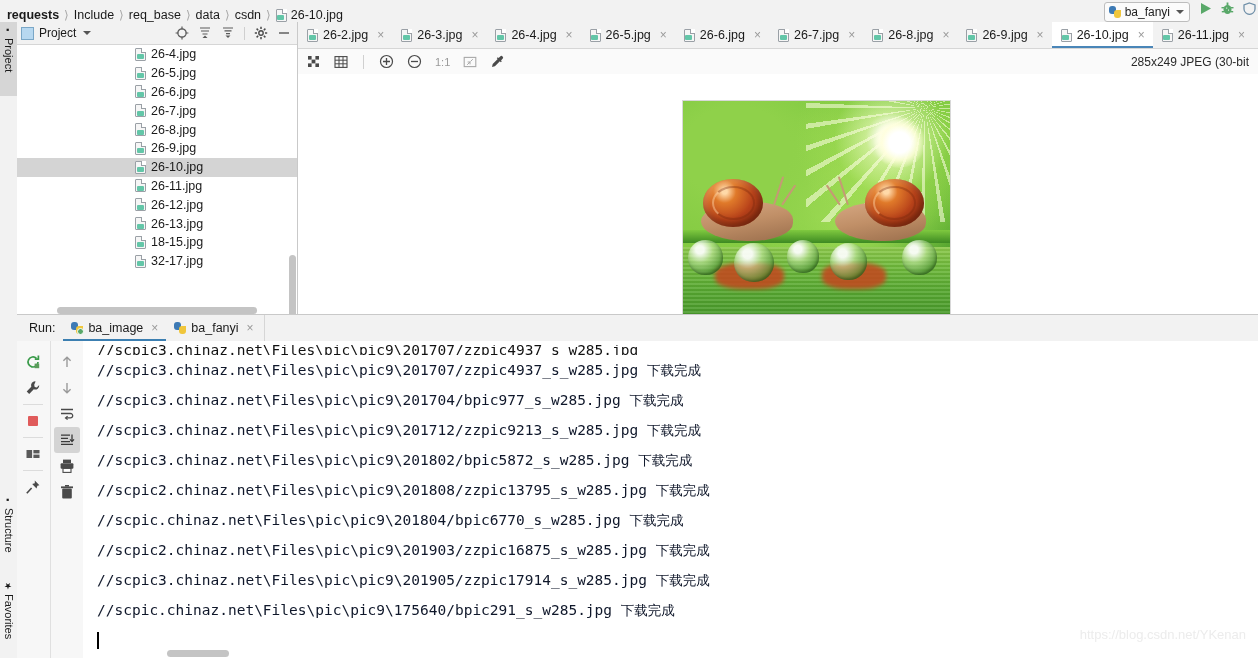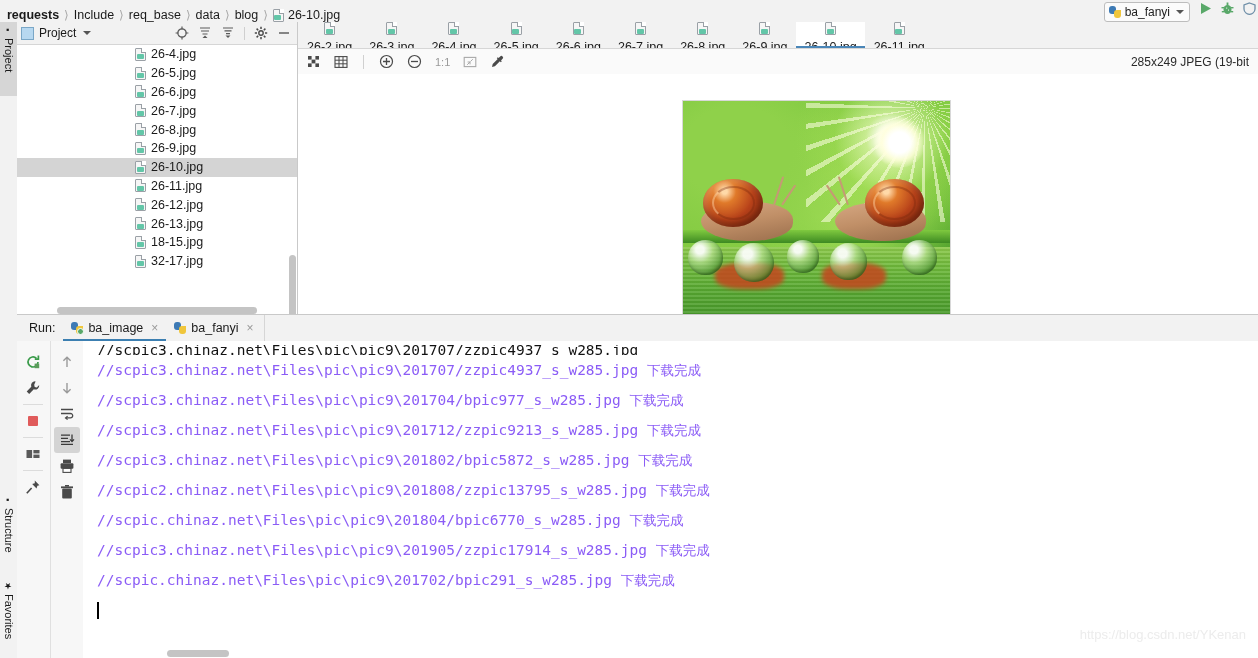--- a/index.html
+++ b/index.html
@@ -65,21 +65,21 @@
   .ficon b{position:absolute;left:1.5px;bottom:1.5px;width:7px;height:5px;background:#63c6a8;
     border-radius:1px;}
 
   .tree-scroll{position:absolute;right:1px;top:210px;width:7px;height:62px;background:#c4c4c4;border-radius:4px;}
   .tree-hscroll{position:absolute;left:40px;bottom:0px;width:200px;height:7px;background:#c4c4c4;border-radius:4px;}
 
   
   .editor{position:absolute;left:298px;top:22px;right:0;height:292px;background:#fff;}
   .tabs{height:26px;background:#f2f2f2;border-bottom:1px solid #d6d6d6;display:flex;align-items:stretch;overflow:hidden;}
   .tab{display:flex;align-items:center;gap:5px;padding:0 8px 0 9px;font-size:12.5px;color:#1a1a1a;
-    position:relative;white-space:nowrap;background:transparent;flex-direction:column;}
+    position:relative;white-space:nowrap;background:transparent;}
   .tab .x{color:#9a9a9a;font-size:12px;margin-left:4px;}
   .tab.active{background:#ffffff;}
   .tab.active::after{content:"";position:absolute;left:0;right:0;bottom:0;height:2px;background:#4a86b8;}
 
   .imgtools{height:26px;background:#fafafa;border-bottom:1px solid #e2e2e2;
     display:flex;align-items:center;gap:13px;padding:0 9px;box-sizing:border-box;}
   .imgtools .vsep2{width:1px;height:14px;background:#d0d0d0;margin:0 2px;}
   .imginfo{margin-left:auto;font-size:12px;color:#2a2a2a;white-space:nowrap;overflow:hidden;}
 
   .canvas{position:absolute;left:0;top:52px;right:0;bottom:0;background:#fff;overflow:hidden;}
@@ -143,21 +143,21 @@
   .sidetools{position:absolute;left:0;top:26px;width:66px;bottom:0;background:#f7f7f7;display:flex;}
   .stcol{width:33px;display:flex;flex-direction:column;align-items:center;padding-top:8px;gap:0;}
   .stcol.second{border-left:1px solid #e0e0e0;}
   .stbtn{width:26px;height:26px;display:flex;align-items:center;justify-content:center;border-radius:3px;}
   .stbtn.sel{background:#d4d4d4;}
   .stdiv{width:20px;height:1px;background:#dcdcdc;margin:3px 0;}
 
   .console{position:absolute;left:66px;top:26px;right:0;bottom:0;background:#fff;overflow:hidden;
     padding:4px 0 0 14px;box-sizing:border-box;}
   .cline{font-family:"DejaVu Sans Mono","Liberation Mono",monospace;
-    font-size:14.5px;color:#8b5cf6;white-space:nowrap;line-height:30px;height:30px;}
+    font-size:14.5px;color:#0f172a;white-space:nowrap;line-height:30px;height:30px;}
   .cline .cn{font-family:"DejaVu Sans","Liberation Sans",sans-serif;font-size:13.5px;}
   .cline.clip{height:10px;line-height:10px;overflow:hidden;color:#111;}
   .caretline{height:30px;line-height:30px;}
   .tcaret{display:inline-block;width:1.5px;height:17px;background:#000;vertical-align:middle;}
 
   .watermark{position:absolute;right:12px;bottom:16px;font-size:13px;color:#ececec;white-space:nowrap;}
   .bottom-scroll{position:absolute;left:84px;bottom:1px;width:62px;height:7px;background:#c4c4c4;border-radius:4px;}
 
   svg{display:block;}
 </style>
@@ -169,21 +169,21 @@
   <div class="topbar">
     <div class="crumbs">
       <span class="crumb bold">requests</span>
       <span class="crumb-sep">⟩</span>
       <span class="crumb">Include</span>
       <span class="crumb-sep">⟩</span>
       <span class="crumb">req_base</span>
       <span class="crumb-sep">⟩</span>
       <span class="crumb">data</span>
       <span class="crumb-sep">⟩</span>
-      <span class="crumb">blog</span>
+      <span class="crumb">csdn</span>
       <span class="crumb-sep">⟩</span>
       <span class="crumb crumb-file">
         <span class="ficon">
             <i></i>
             <b></b>
           </span>
         <span>26-10.jpg</span>
       </span>
     </div>
 
@@ -491,21 +491,21 @@
             <rect x="1.2" y="2.4" width="11.6" height="9.2" fill="none" stroke="#a8a8a8" stroke-width="1.1"></rect>
             <path d="M4.2 9.8L7 7M7 7h-2.4M7 7v2.4" stroke="#a8a8a8" stroke-width="1"></path>
             <path d="M9.8 4.2L7.4 6.6" stroke="#a8a8a8" stroke-width="1"></path>
           </svg>
       </span>
       <span>
         <svg width="15" height="15" viewBox="0 0 15 15">
             <path d="M12.6 2.4a1.7 1.7 0 0 0-2.4 0L8.6 4l-.8-.8-1 1 .9.9-5 5L2 13l2.9-.7 5-5 .9.9 1-1-.8-.8 1.6-1.6a1.7 1.7 0 0 0 0-2.4z" fill="#4a4a4a"></path>
           </svg>
       </span>
-      <span class="imginfo">285x249 JPEG (19-bit</span>
+      <span class="imginfo">285x249 JPEG (30-bit</span>
     </div>
 
     <div class="canvas">
       <div class="photo">
         <div class="ph-bg"></div>
         <div class="ph-rays"></div>
         <div class="ph-sun"></div>
         <div class="ph-water"></div>
         <div class="ph-refl ph-r1"></div>
         <div class="ph-refl ph-r2"></div>
@@ -639,21 +639,22 @@
       <div class="cline clip">
         //scpic3.chinaz.net\Files\pic\pic9\201707/zzpic4937_s_w285.jpg
       </div>
       <div id="console-lines">
           <div class="cline"><span>//scpic3.chinaz.net\Files\pic\pic9\201707/zzpic4937_s_w285.jpg</span> <span class="cn">下载完成</span></div>
           <div class="cline"><span>//scpic3.chinaz.net\Files\pic\pic9\201704/bpic977_s_w285.jpg</span> <span class="cn">下载完成</span></div>
           <div class="cline"><span>//scpic3.chinaz.net\Files\pic\pic9\201712/zzpic9213_s_w285.jpg</span> <span class="cn">下载完成</span></div>
           <div class="cline"><span>//scpic3.chinaz.net\Files\pic\pic9\201802/bpic5872_s_w285.jpg</span> <span class="cn">下载完成</span></div>
           <div class="cline"><span>//scpic2.chinaz.net\Files\pic\pic9\201808/zzpic13795_s_w285.jpg</span> <span class="cn">下载完成</span></div>
           <div class="cline"><span>//scpic.chinaz.net\Files\pic\pic9\201804/bpic6770_s_w285.jpg</span> <span class="cn">下载完成</span></div>
+          <div class="cline"><span>//scpic2.chinaz.net\Files\pic\pic9\201903/zzpic16875_s_w285.jpg</span> <span class="cn">下载完成</span></div>
           <div class="cline"><span>//scpic3.chinaz.net\Files\pic\pic9\201905/zzpic17914_s_w285.jpg</span> <span class="cn">下载完成</span></div>
-          <div class="cline"><span>//scpic.chinaz.net\Files\pic\pic9\201702/bpic291_s_w285.jpg</span> <span class="cn">下载完成</span></div>
+          <div class="cline"><span>//scpic.chinaz.net\Files\pic\pic9\175640/bpic291_s_w285.jpg</span> <span class="cn">下载完成</span></div>
         </div>
       <div class="caretline"><span class="tcaret"></span></div>
       <div class="watermark">https://blog.csdn.net/YKenan</div>
       <div class="bottom-scroll"></div>
     </div>
   </div>
 </div>
 
 </body></html>

